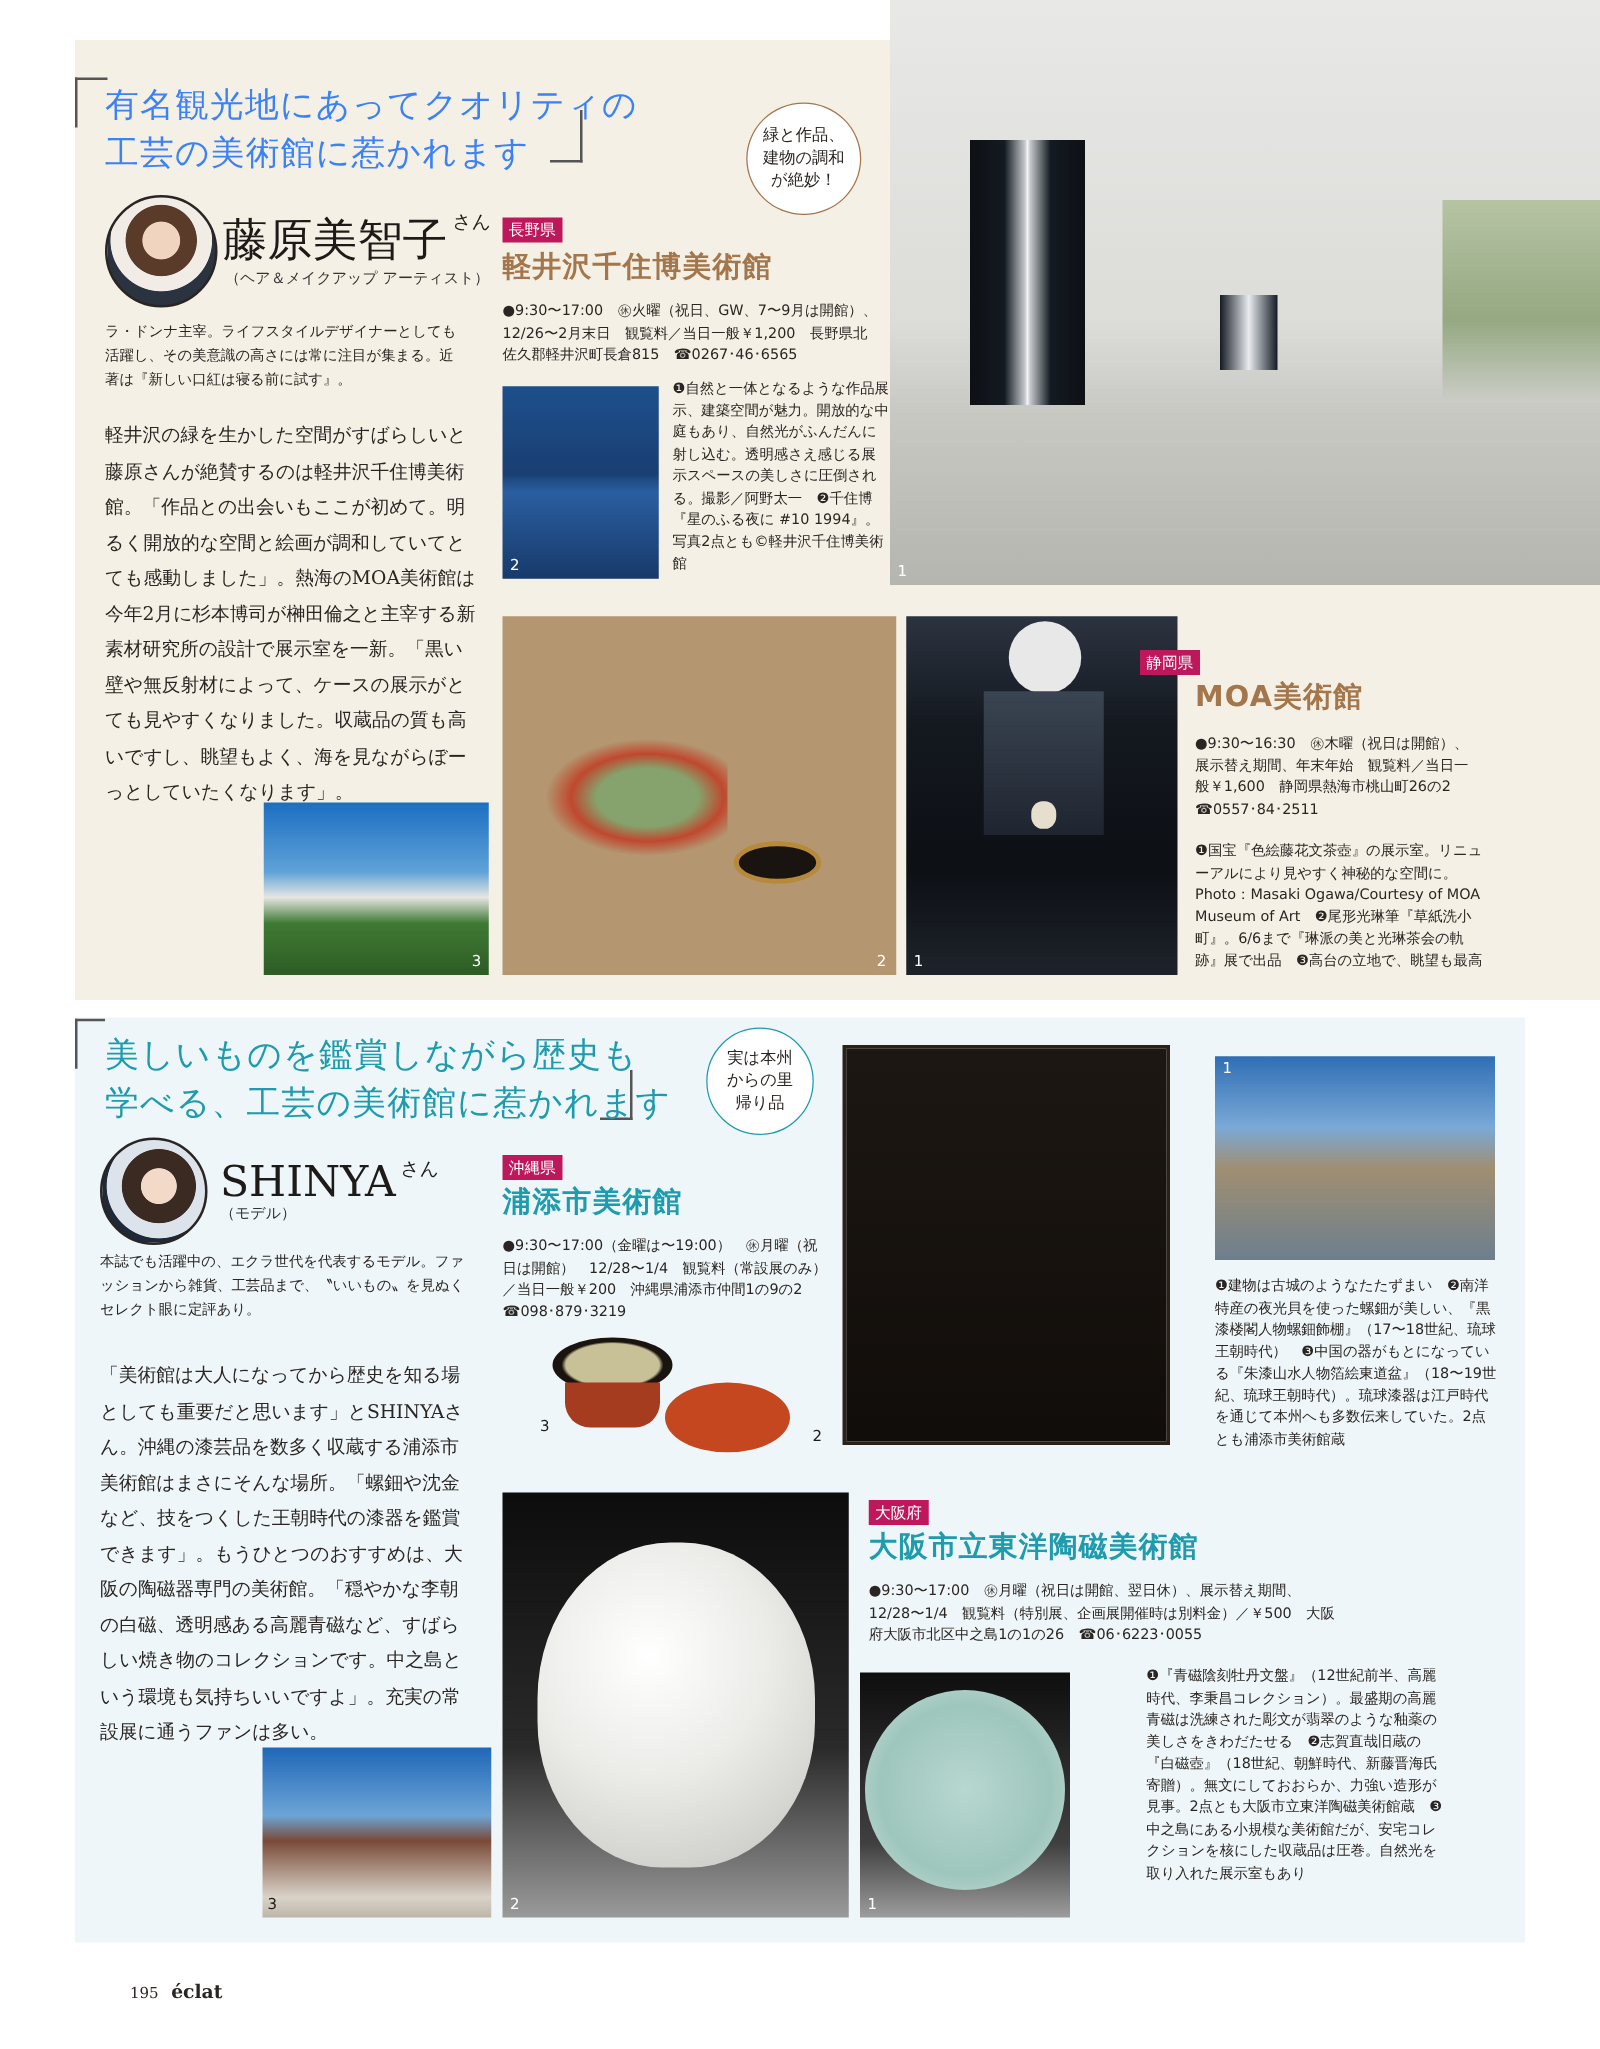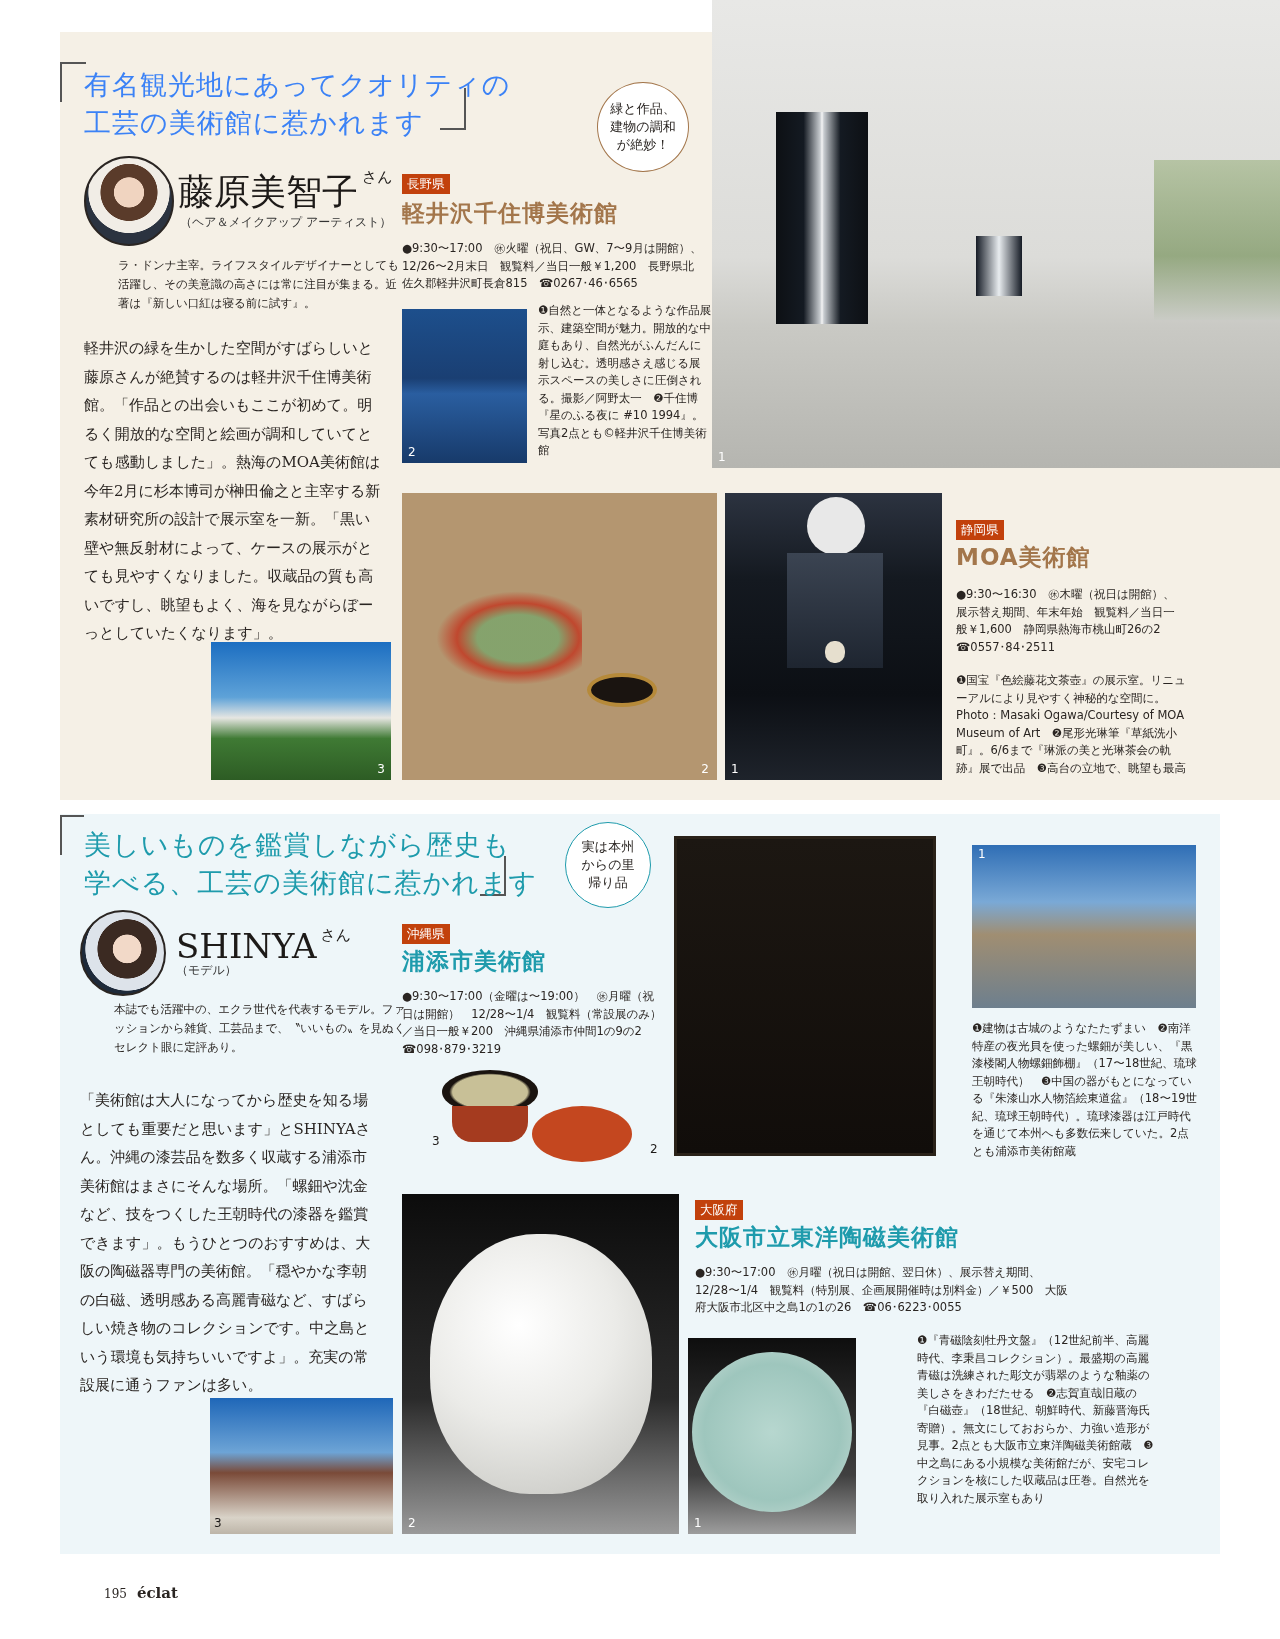--- a/index.html
+++ b/index.html
@@ -12,24 +12,24 @@
 
     .headline { position: absolute; font-family: "DejaVu Serif", "Liberation Serif", serif; font-size: 27px; line-height: 38px; letter-spacing: 1px; }
     .headline.top { left: 84px; top: 66px; color: #3b82f6; }
     .headline.bottom { left: 84px; top: 826px; color: #1e9bac; }
     .bracket { position: absolute; border-color: #555; border-style: solid; }
 
     .avatar { position: absolute; border-radius: 50%; border: 2px solid #2a2522; overflow: hidden; }
     .person-name { position: absolute; font-family: "DejaVu Serif", "Liberation Serif", serif; font-size: 36px; color: #1d1a18; }
     .person-san { font-size: 15px; font-family: "DejaVu Sans", sans-serif; margin-left: 4px; vertical-align: top; }
     .person-role { position: absolute; font-size: 12px; color: #333; }
-    .bio { position: absolute; font-size: 11.5px; line-height: 19px; color: #2a2522; margin-left: 34px; }
+    .bio { position: absolute; font-size: 11.5px; line-height: 19px; color: #2a2522; }
     .body-text { position: absolute; font-family: "DejaVu Serif", "Liberation Serif", serif; font-size: 15px; line-height: 28.5px; color: #2a2522; }
 
-    .pref-tag { position: absolute; background: #c2410c; color: #fff; font-size: 12.5px; padding: 1px 5px; line-height: 18px; }
+    .pref-tag { position: absolute; background: #be185d; color: #fff; font-size: 12.5px; padding: 1px 5px; line-height: 18px; }
     .museum-name { position: absolute; font-size: 23px; font-weight: bold; letter-spacing: 1px; }
     .museum-name.brown { color: #a3764b; }
     .museum-name.teal { color: #1e9bac; text-align: right; }
     .info { position: absolute; font-size: 11.5px; line-height: 17.5px; color: #2a2522; }
     .caption { position: absolute; font-size: 11.5px; line-height: 17.5px; color: #2a2522; }
 
     .photo { position: absolute; overflow: hidden; }
     .photo-num { position: absolute; font-size: 12px; color: #fff; bottom: 4px; }
     .photo-num.dark { color: #1d1a18; }
 
@@ -89,21 +89,21 @@
   <div class="abs" style="left:185px;top:180px;width:70px;height:34px;border-radius:50%;background:#1a1410;border:4px solid #b68a3a;"></div>
   <span class="photo-num" style="right:8px;">2</span>
 </div>
 <div class="photo" style="left:725px;top:493px;width:217px;height:287px;background:linear-gradient(180deg,#2c3340 0%,#141920 30%,#0c0f14 70%,#1e232b 100%);">
   <div class="abs" style="left:82px;top:4px;width:58px;height:58px;border-radius:50%;background:#e8e8e8;"></div>
   <div class="abs" style="left:62px;top:60px;width:96px;height:115px;background:linear-gradient(180deg,#3b4452,#1e2530);"></div>
   <div class="abs" style="left:100px;top:148px;width:20px;height:22px;border-radius:45%;background:#e6dfce;"></div>
   <span class="photo-num" style="left:6px;">1</span>
 </div>
 
-<div class="pref-tag" style="left:956px;top:520px;">静岡県</div>
+<div class="pref-tag" style="left:912px;top:520px;">静岡県</div>
 <div class="museum-name brown" style="left:956px;top:542px;">MOA美術館</div>
 <div class="info" style="left:956px;top:586px;width:230px;">●9:30〜16:30　㊡木曜（祝日は開館）、展示替え期間、年末年始　観覧料／当日一般￥1,600　静岡県熱海市桃山町26の2　☎0557･84･2511</div>
 <div class="caption" style="left:956px;top:672px;width:232px;">❶国宝『色絵藤花文茶壺』の展示室。リニューアルにより見やすく神秘的な空間に。Photo：Masaki Ogawa/Courtesy of MOA Museum of Art　❷尾形光琳筆『草紙洗小町』。6/6まで『琳派の美と光琳茶会の軌跡』展で出品　❸高台の立地で、眺望も最高</div>
 
 <div class="section-bottom"></div>
 
 <div class="bracket" style="left:60px;top:815px;width:24px;height:40px;border-width:2px 0 0 2px;"></div>
 <div class="bracket" style="left:480px;top:856px;width:26px;height:40px;border-width:0 2px 2px 0;"></div>
 <div class="headline bottom">
   <div>美しいものを鑑賞しながら歴史も</div>

